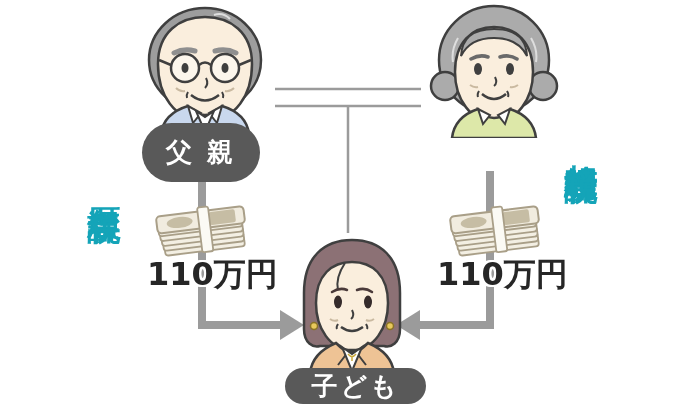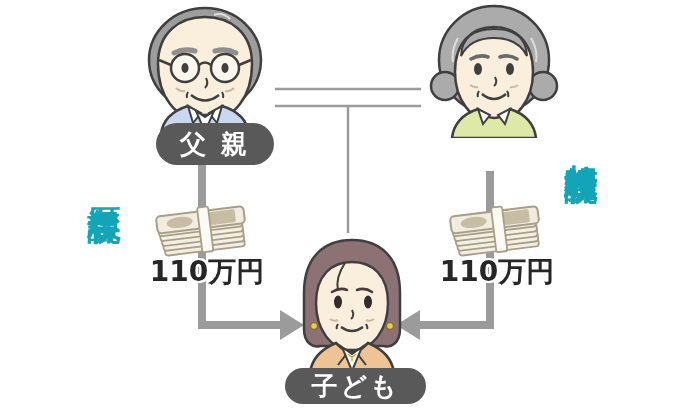--- a/index.html
+++ b/index.html
@@ -9,21 +9,21 @@
     font-family:"DejaVu Sans",sans-serif;
   }
   .abs{position:absolute;}
   .pill{
     position:absolute;display:flex;align-items:center;justify-content:center;
     background:var(--pill_bg,#595959);color:var(--pill_text,#fff);
     font-weight:bold;border-radius:999px;font-size:26px;letter-spacing:3px;
     z-index:5;white-space:nowrap;
   }
   .amount{
-    position:absolute;font-weight:bold;font-size:28px;color:var(--amount_text,#262626);
+    position:absolute;font-weight:bold;font-size:32px;color:var(--amount_text,#262626);
     text-align:center;z-index:4;white-space:nowrap;
     text-shadow:-2px 0 #fff,2px 0 #fff,0 -2px #fff,0 2px #fff,
                 -2px -2px #fff,2px 2px #fff,-2px 2px #fff,2px -2px #fff;
   }
   .vtext{
     position:absolute;writing-mode:vertical-rl;text-orientation:upright;
     font-weight:bold;font-size:33px;line-height:1;letter-spacing:1px;
     color:var(--teal,#14a4b8);z-index:5;
   }
   .lines-layer{z-index:1;}
@@ -132,21 +132,21 @@
       <rect x="7" y="30" width="82" height="9" rx="3" fill="#f3efe3"></rect>
       <rect x="6" y="25" width="83" height="9" rx="3" fill="#f3efe3"></rect>
       <rect x="5" y="20" width="84" height="9" rx="3" fill="#f3efe3"></rect>
       <rect x="4" y="9" width="88" height="17" rx="4" fill="#f1ecdf" stroke-width="2"></rect>
       <ellipse cx="27" cy="17.5" rx="13" ry="5.5" fill="#c6bda4" stroke="none"></ellipse>
       <rect x="57" y="11" width="26" height="13" rx="2" fill="#c6bda4" stroke="none"></rect>
       <rect x="46" y="5" width="11" height="45" rx="2" fill="#fbfaf4"></rect>
     </g>
   </svg>
 
-  <div class="pill" style="left:156px;top:123px;width:118px;height:42px">
+  <div class="pill" style="left:142px;top:123px;width:118px;height:59px">
     <span>父 親</span>
   </div>
   <div class="pill" style="left:285px;top:368px;width:141px;height:36px">
     <span>子ども</span>
   </div>
 
   <div class="amount" style="left:147px;top:253px;width:120px">110万円</div>
   <div class="amount" style="left:437px;top:253px;width:120px">110万円</div>
 
   <div class="vtext" style="left:88px;top:181px">暦年課税</div>

